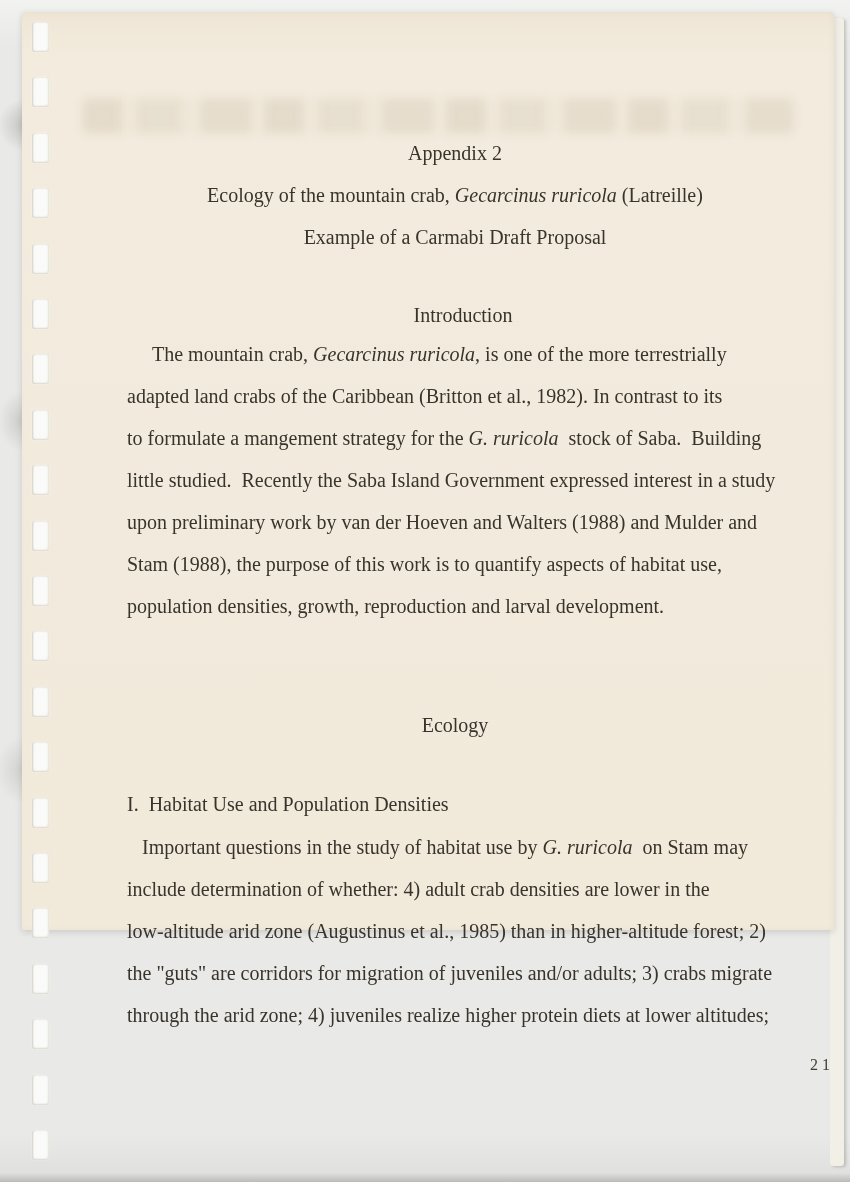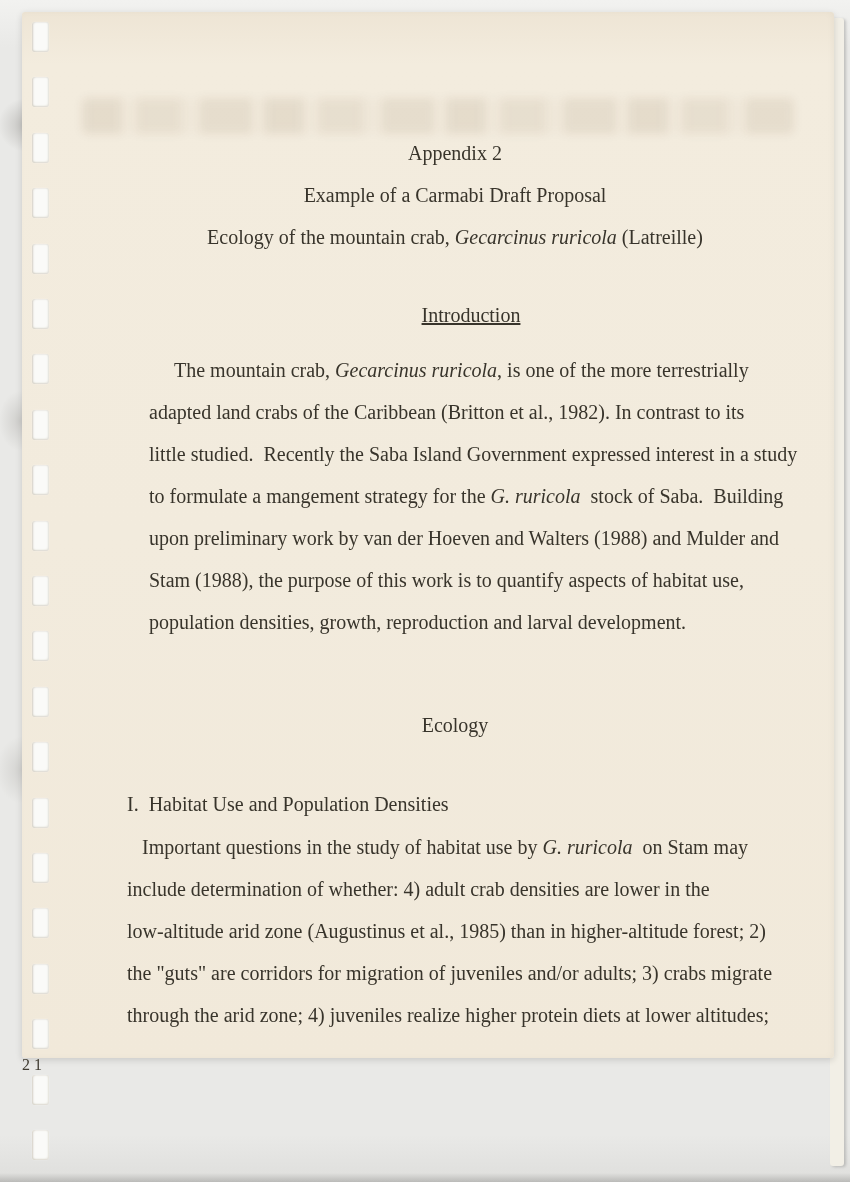--- a/index.html
+++ b/index.html
@@ -25,21 +25,21 @@
   .s2{left:-10px;top:378px;width:60px;height:86px;
       background:radial-gradient(closest-side,rgba(158,156,152,0.35),rgba(158,156,152,0) 70%);}
   .s3{left:-14px;top:722px;width:70px;height:96px;
       background:radial-gradient(closest-side,rgba(160,158,154,0.30),rgba(160,158,154,0) 70%);}
   .under-edge{ 
     position:absolute;left:830px;top:18px;width:14px;height:1148px;
     background:#f2efe6;border-radius:3px;
     box-shadow:2px 1px 3px rgba(0,0,0,0.18);
   }
   .page{
-    position:absolute;left:22px;top:12px;width:812px;height:1046px;
+    position:absolute;left:22px;top:12px;width:812px;height:918px;
     background:linear-gradient(180deg,#eee5d5 0%,#f3ecde 5%,var(--paper) 50%,#f1e9da 100%);
     border-radius:3px;
     box-shadow:0 2px 7px rgba(0,0,0,0.14), inset -2px 0 6px rgba(0,0,0,0.03);
   }
   .hole{
     position:absolute;left:10px;width:17px;height:30px;
     background:#fafaf8;border-radius:3px;
     box-shadow:inset 1px 0 2px rgba(180,172,155,0.55), inset -1px -1px 2px rgba(190,182,165,0.35), 0 0 1px rgba(255,255,255,0.9);
   }
   .bleed-band{ 
@@ -51,30 +51,30 @@
     filter:blur(5px);border-radius:5px;opacity:0.85;
   }
   .content{position:absolute;left:105px;top:0;width:656px;height:100%;}
   .line{
     font-size:20px;line-height:42px;white-space:pre;color:var(--ink);
   }
   .centered{text-align:center;}
   .centered .line{text-align:center;}
   .it{font-style:italic;}
   .title-block{position:absolute;top:120px;left:0;width:100%;}
-  .heading-intro{position:absolute;top:282px;left:16px;width:100%;text-decoration:underline;}
-  .para1{position:absolute;top:337px;left:0;width:100%;margin-left:22px;}
+  .heading-intro{position:absolute;top:282px;left:8px;width:100%;}
+  .para1{position:absolute;top:321px;left:0;width:100%;}
   .heading-methods{position:absolute;top:692px;left:0;width:100%;}
   .subheading{position:absolute;top:771px;left:0;width:100%;}
   .para2{position:absolute;top:814px;left:0;width:100%;}
   .indent-lg .line:first-child{text-indent:25px;}
   .indent-sm .line:first-child{text-indent:15px;}
   .page-number{
     position:absolute;top:1043px;left:0;width:100%;
-    text-align:left;font-size:16px;line-height:20px;letter-spacing:4px;
+    text-align:right;font-size:16px;line-height:20px;letter-spacing:4px;
     color:#403c32;
   }
 </style>
 </head>
 <body>
 
 <div class="smudge s1"></div>
 <div class="smudge s2"></div>
 <div class="smudge s3"></div>
 
@@ -102,31 +102,31 @@
       <div class="hole" style="top: 951.8px;"></div>
       <div class="hole" style="top: 1007.2px;"></div>
       <div class="hole" style="top: 1062.6px;"></div>
       <div class="hole" style="top: 1118px;"></div>
     </div>
   <div class="bleed-band"></div>
 
   <div class="content">
     <div class="title-block centered">
         <div class="line"><span>Appendix 2</span></div>
+        <div class="line"><span>Ecology of the mountain crab, </span><span class="it">Gecarcinus ruricola</span><span> (Latreille)</span></div>
         <div class="line"><span>Example of a Carmabi Draft Proposal</span></div>
-        <div class="line"><span>Ecology of the mountain crab, </span><span class="it">Gecarcinus ruricola</span><span> (Latreille)</span></div>
       </div>
 
     <div class="heading-intro line centered">Introduction</div>
 
     <div class="para1 indent-lg">
         <div class="line"><span>The mountain crab, </span><span class="it">Gecarcinus ruricola</span><span>, is one of the more terrestrially</span></div>
         <div class="line"><span>adapted land crabs of the Caribbean (Britton et al., 1982). In contrast to its</span></div>
+        <div class="line"><span>to formulate a mangement strategy for the </span><span class="it">G. ruricola</span><span>  stock of Saba.  Building</span></div>
         <div class="line"><span>little studied.  Recently the Saba Island Government expressed interest in a study</span></div>
-        <div class="line"><span>to formulate a mangement strategy for the </span><span class="it">G. ruricola</span><span>  stock of Saba.  Building</span></div>
         <div class="line"><span>upon preliminary work by van der Hoeven and Walters (1988) and Mulder and</span></div>
         <div class="line"><span>Stam (1988), the purpose of this work is to quantify aspects of habitat use,</span></div>
         <div class="line"><span>population densities, growth, reproduction and larval development.</span></div>
       </div>
 
     <div class="heading-methods line centered">Ecology</div>
 
     <div class="subheading line">I.  Habitat Use and Population Densities</div>
 
     <div class="para2 indent-sm">

